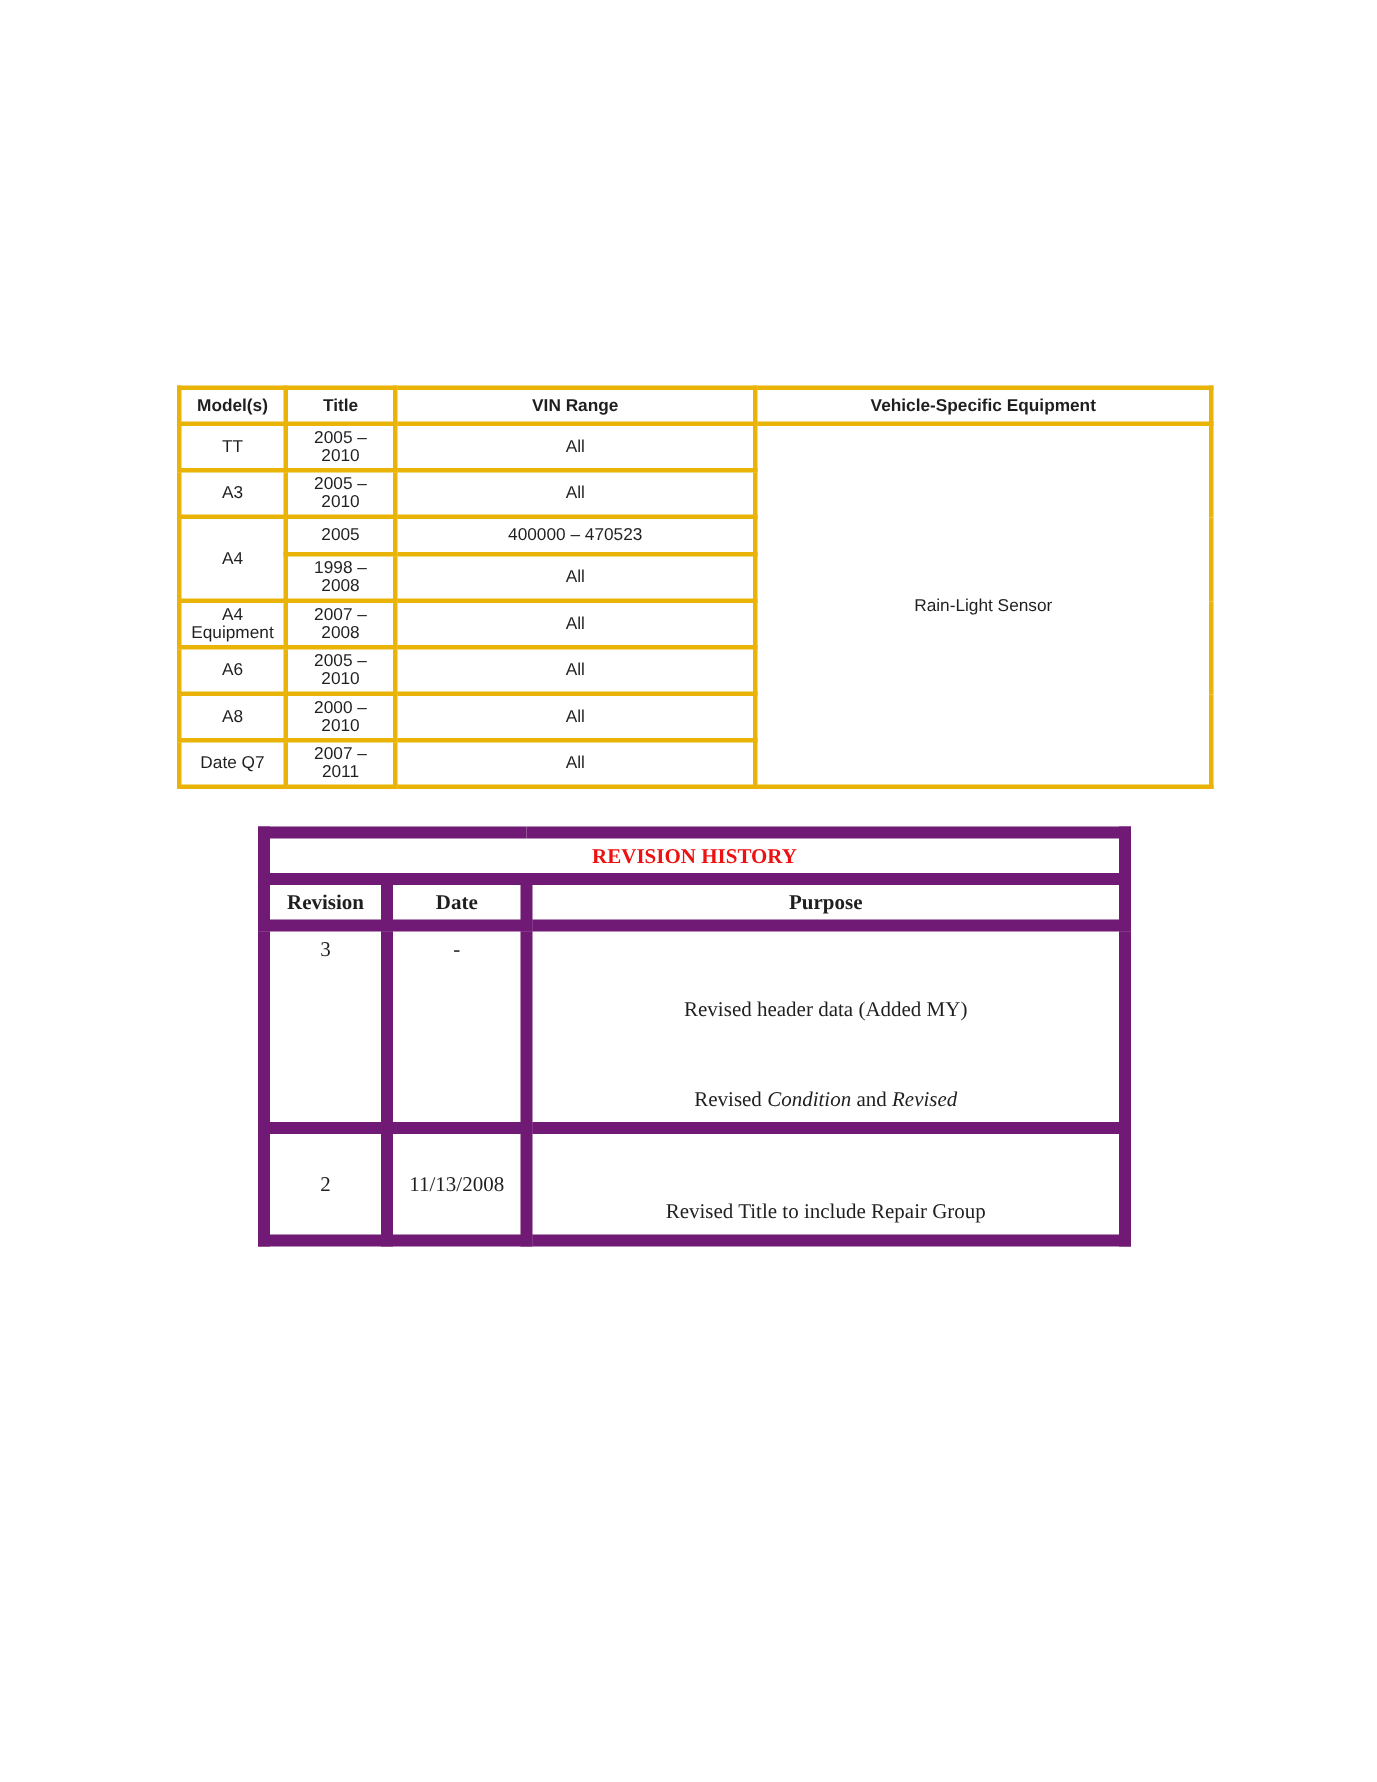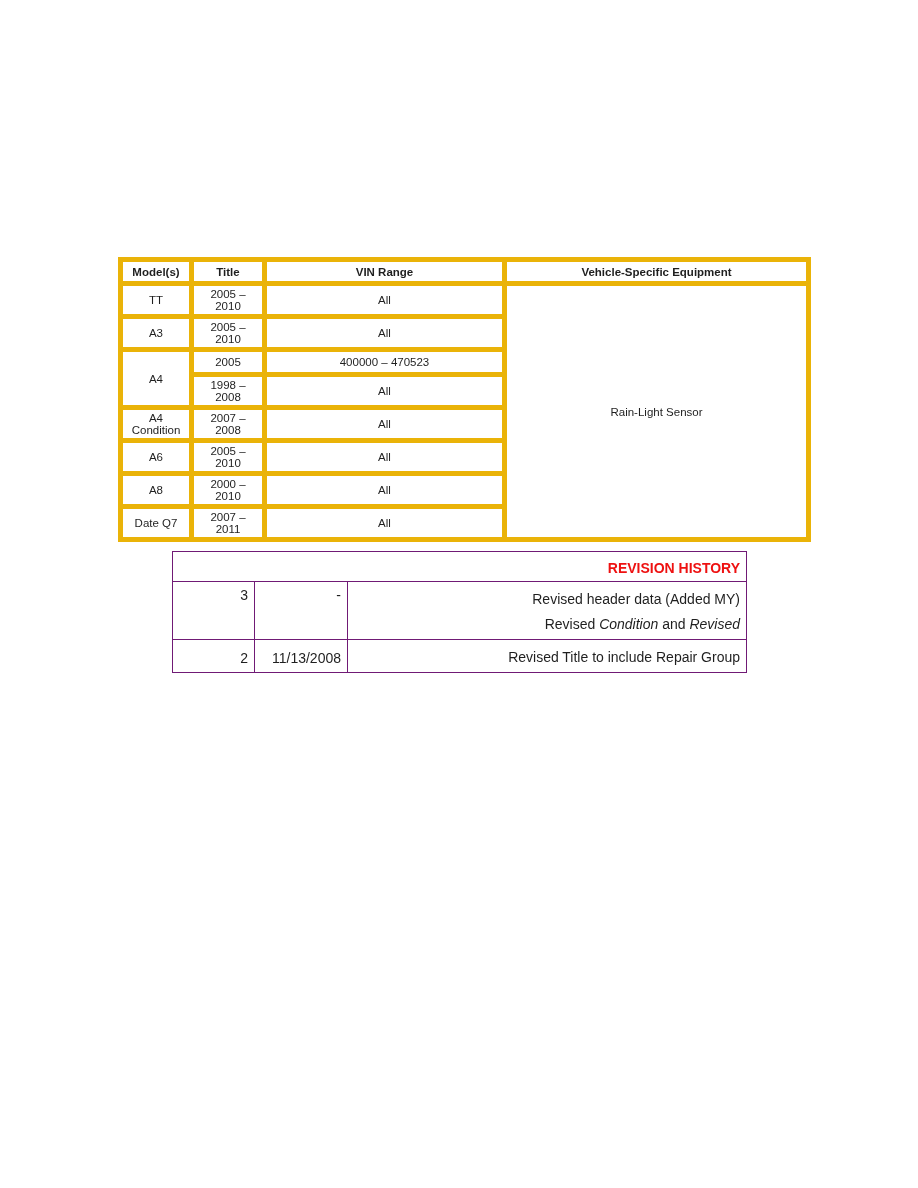--- a/index.html
+++ b/index.html
@@ -14,21 +14,21 @@
   
   .vehicle-table {
     position: absolute;
     left: 118px; top: 257px;
     width: 688px;
     border-collapse: collapse;
     table-layout: fixed;
     font-size: 11.5px;
   }
   .vehicle-table td, .vehicle-table th {
-    border: 5px solid #eab308;
+    border: 3px solid #eab308;
     text-align: center;
     vertical-align: middle;
     padding: 2px 4px;
     height: 25px;
     font-weight: normal;
   }
   .vehicle-table thead th {
     font-weight: bold;
     height: 24px;
   }
@@ -36,34 +36,35 @@
   
   .revision-table {
     position: absolute;
     left: 172px; top: 551px;
     width: 574px;
     border-collapse: collapse;
     table-layout: fixed;
     font-size: 14px;
   }
   .revision-table td, .revision-table th {
-    border: 1px solid #701a75;
-    text-align: right;
+    border: 8px solid #701a75;
+    text-align: center;
     vertical-align: top;
     padding: 5px 6px 2px 6px;
+    font-family: Liberation Serif, serif;
   }
   .revision-table .title-cell {
     font-weight: bold;
     color: #ee1111;
     height: 30px;
     vertical-align: middle;
   }
   .revision-table .row-tall td { height: 51px; }
   .revision-table .row-short td { height: 31px; vertical-align: middle; }
-  .purpose-line { line-height: 25px; white-space: pre-wrap; }
+  .purpose-line { line-height: 25px; white-space: pre-wrap; margin-top: 35px; }
   .italic { font-style: italic; }
 </style>
 </head>
 <body>
 
 <table class="vehicle-table">
   <colgroup>
     <col style="width:71px">
       <col style="width:73px">
       <col style="width:240px">
@@ -92,21 +93,21 @@
     <tr>
       <td rowspan="2">A4</td>
       <td>2005</td>
       <td>400000 – 470523</td>
     </tr>
     <tr>
       <td>1998 – 2008</td>
       <td>All</td>
     </tr>
     <tr>
-      <td>A4 Condition</td>
+      <td>A4 Equipment</td>
       <td>2007 – 2008</td>
       <td>All</td>
     </tr>
     <tr>
       <td>A6</td>
       <td>2005 – 2010</td>
       <td>All</td>
     </tr>
     <tr>
       <td>A8</td>
@@ -124,20 +125,25 @@
 <table class="revision-table">
   <colgroup>
     <col style="width:82px">
       <col style="width:93px">
       <col style="width:399px">
   </colgroup>
   <tbody>
     <tr>
       <td colspan="3" class="title-cell">REVISION HISTORY</td>
     </tr>
+    <tr>
+      <th>Revision</th>
+      <th>Date</th>
+      <th>Purpose</th>
+    </tr>
     <tr class="row-tall">
       <td>3</td>
       <td>-</td>
       <td>
         <div class="purpose-line"><span>Revised header data (Added MY)</span></div>
         <div class="purpose-line"><span>Revised </span><span class="italic">Condition</span><span> and </span><span class="italic">Revised</span></div>
       </td>
     </tr>
     <tr class="row-short">
       <td>2</td>

